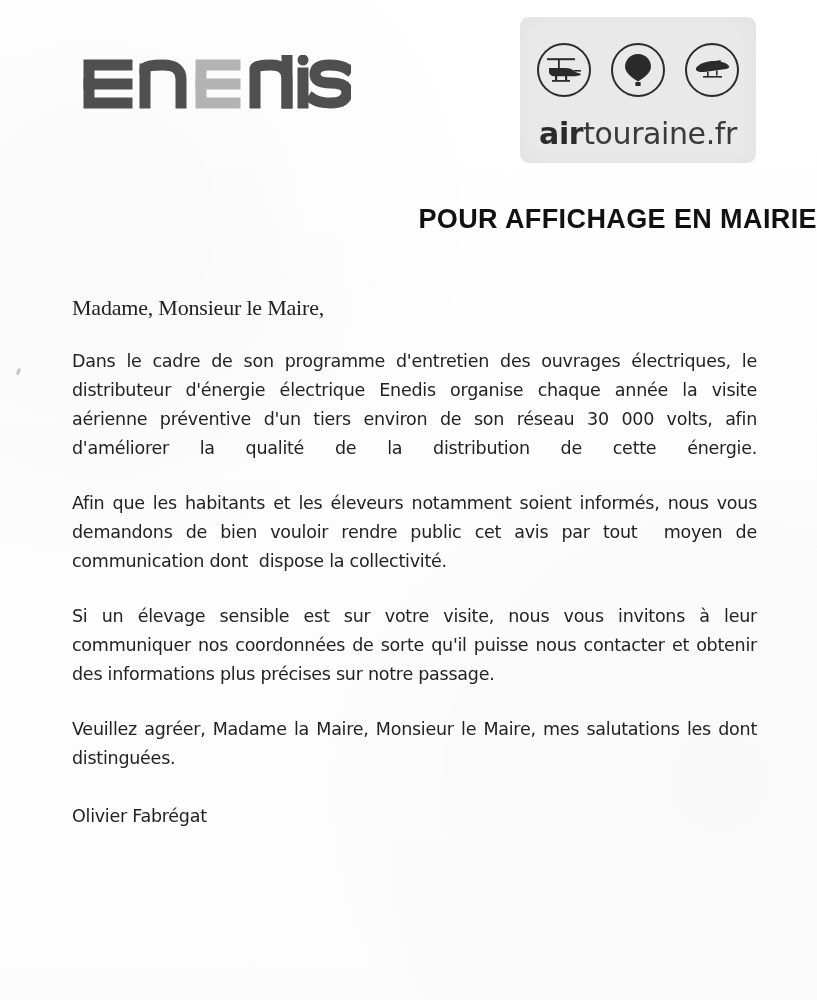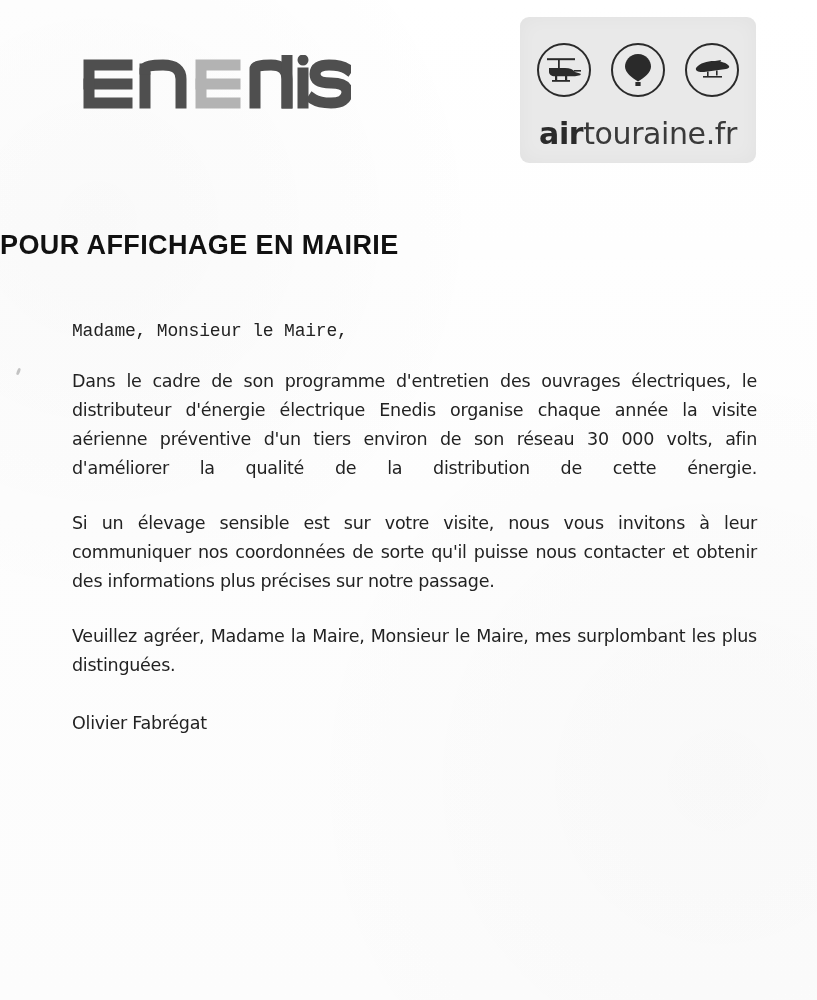--- a/index.html
+++ b/index.html
@@ -105,41 +105,41 @@
     line-height: 1;
     white-space: nowrap;
   }
   #airtouraine-wordmark .at-bold { font-weight: 700; }
   #airtouraine-wordmark .at-light { font-weight: 400; color: #3a3a3a; }
 
   
   #doc-title {
     position: relative;
     z-index: 2;
-    text-align: left;
+    text-align: right;
     font-family: "Liberation Sans", sans-serif;
     font-weight: bold;
     font-size: 27px;
     letter-spacing: 0.4px;
     color: #111111;
-    margin: 50px 0 0 0;
+    margin: 24px 0 0 0;
   }
 
   
   #letter {
     position: relative;
     z-index: 2;
     margin: 0;
     padding: 0 60px 0 72px;
     width: 685px;
     box-sizing: content-box;
   }
   .salutation {
-    font-family: Liberation Mono, monospace;
-    font-size: 18px;
+    font-family: Liberation Serif, serif;
+    font-size: 22px;
     color: #222222;
     margin: 60px 0 0 0;
     letter-spacing: -0.2px;
   }
   .para {
     font-family: "DejaVu Sans", sans-serif;
     font-size: 17.5px;
     line-height: 29px;
     color: #222222;
     text-align: justify;
@@ -250,24 +250,25 @@
   <h1 id="doc-title">POUR AFFICHAGE EN MAIRIE</h1>
 
   <div id="letter">
 
     <p class="salutation">Madame, Monsieur le Maire,</p>
 
     <p class="para">Dans le cadre de son programme d'entretien des ouvrages électriques, le distributeur d'énergie électrique Enedis organise chaque année la visite aérienne préventive d'un tiers environ de son réseau 30 000 volts, afin d'améliorer la qualité de la distribution de cette énergie.</p>
 
 
 
+    <p class="para ragged">Afin que les habitants et les éleveurs notamment soient informés, nous vous demandons de bien vouloir rendre public cet avis par tout  moyen de communication dont  dispose la collectivité.</p>
 
     <p class="para ragged">Si un élevage sensible est sur votre visite, nous vous invitons à leur communiquer nos coordonnées de sorte qu'il puisse nous contacter et obtenir des informations plus précises sur notre passage.</p>
 
-    <p class="para ragged">Veuillez agréer, Madame la Maire, Monsieur le Maire, mes surplombant les plus distinguées.</p>
+    <p class="para ragged">Veuillez agréer, Madame la Maire, Monsieur le Maire, mes salutations les dont distinguées.</p>
 
     <div id="signature">
       <div>Olivier Fabrégat</div>
 
     </div>
 
   </div>
 
 </div>
 

